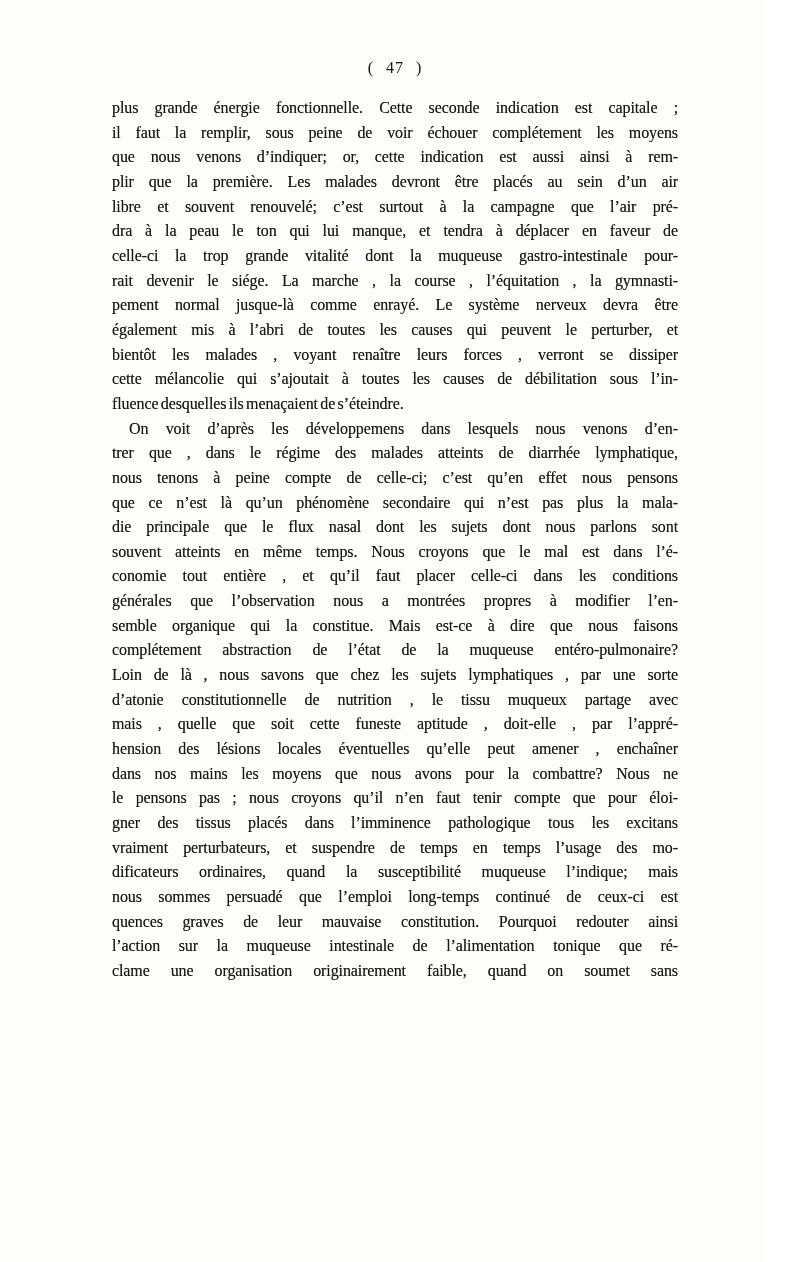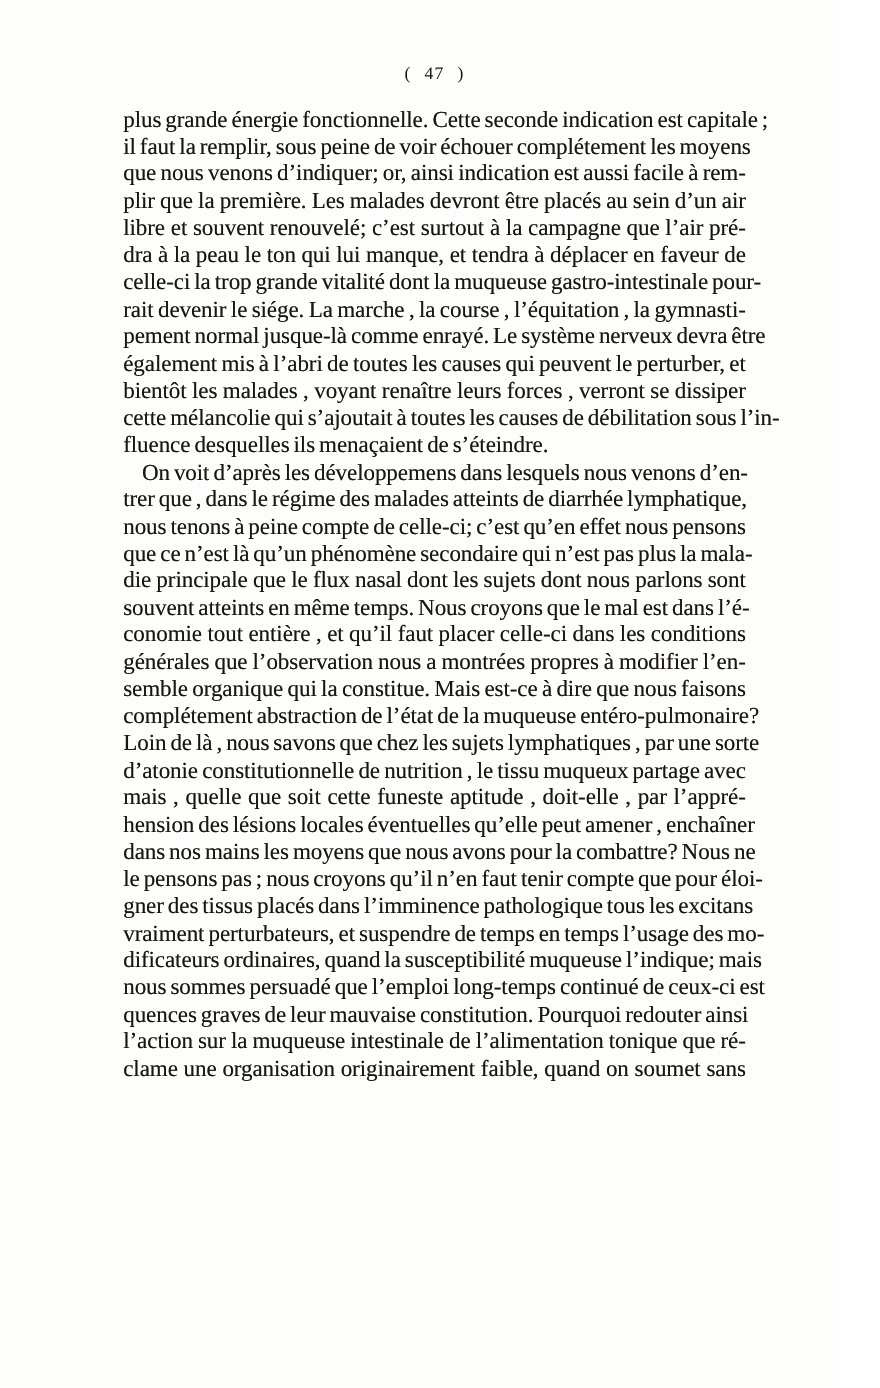--- a/index.html
+++ b/index.html
@@ -25,21 +25,21 @@
   .page-header {
     text-align: center;
     font-size: 16px;
     line-height: 22px;
     word-spacing: 7px;
     letter-spacing: 1px;
     margin: 0 0 17px 0;
     color: #181410;
   }
   .body-text {
-    font-size: 21px;
+    font-size: 16px;
     line-height: 24.65px;
     letter-spacing: -0.1px;
     word-spacing: -1.5px;
     text-shadow: 0 0 0.35px rgba(20, 15, 10, 0.55);
   }
   .line {
     text-align: justify;
     text-align-last: justify;
     white-space: nowrap;
   }
@@ -52,21 +52,21 @@
 </style>
 </head>
 <body>
 
 <div class="sheet">
   <div class="text-block">
     <div class="page-header">( 47 )</div>
     <div class="body-text">
         <div class="line">plus grande énergie fonctionnelle. Cette seconde indication est capitale ;</div>
         <div class="line">il faut la remplir, sous peine de voir échouer complétement les moyens</div>
-        <div class="line">que nous venons d’indiquer; or, ainsi indication est aussi facile à rem-</div>
+        <div class="line">que nous venons d’indiquer; or, cette indication est aussi ainsi à rem-</div>
         <div class="line">plir que la première. Les malades devront être placés au sein d’un air</div>
         <div class="line">libre et souvent renouvelé; c’est surtout à la campagne que l’air pré-</div>
         <div class="line">dra à la peau le ton qui lui manque, et tendra à déplacer en faveur de</div>
         <div class="line">celle-ci la trop grande vitalité dont la muqueuse gastro-intestinale pour-</div>
         <div class="line">rait devenir le siége. La marche , la course , l’équitation , la gymnasti-</div>
         <div class="line">pement normal jusque-là comme enrayé. Le système nerveux devra être</div>
         <div class="line">également mis à l’abri de toutes les causes qui peuvent le perturber, et</div>
         <div class="line">bientôt les malades , voyant renaître leurs forces , verront se dissiper</div>
         <div class="line">cette mélancolie qui s’ajoutait à toutes les causes de débilitation sous l’in-</div>
         <div class="line no-just">fluence desquelles ils menaçaient de s’éteindre.</div>

